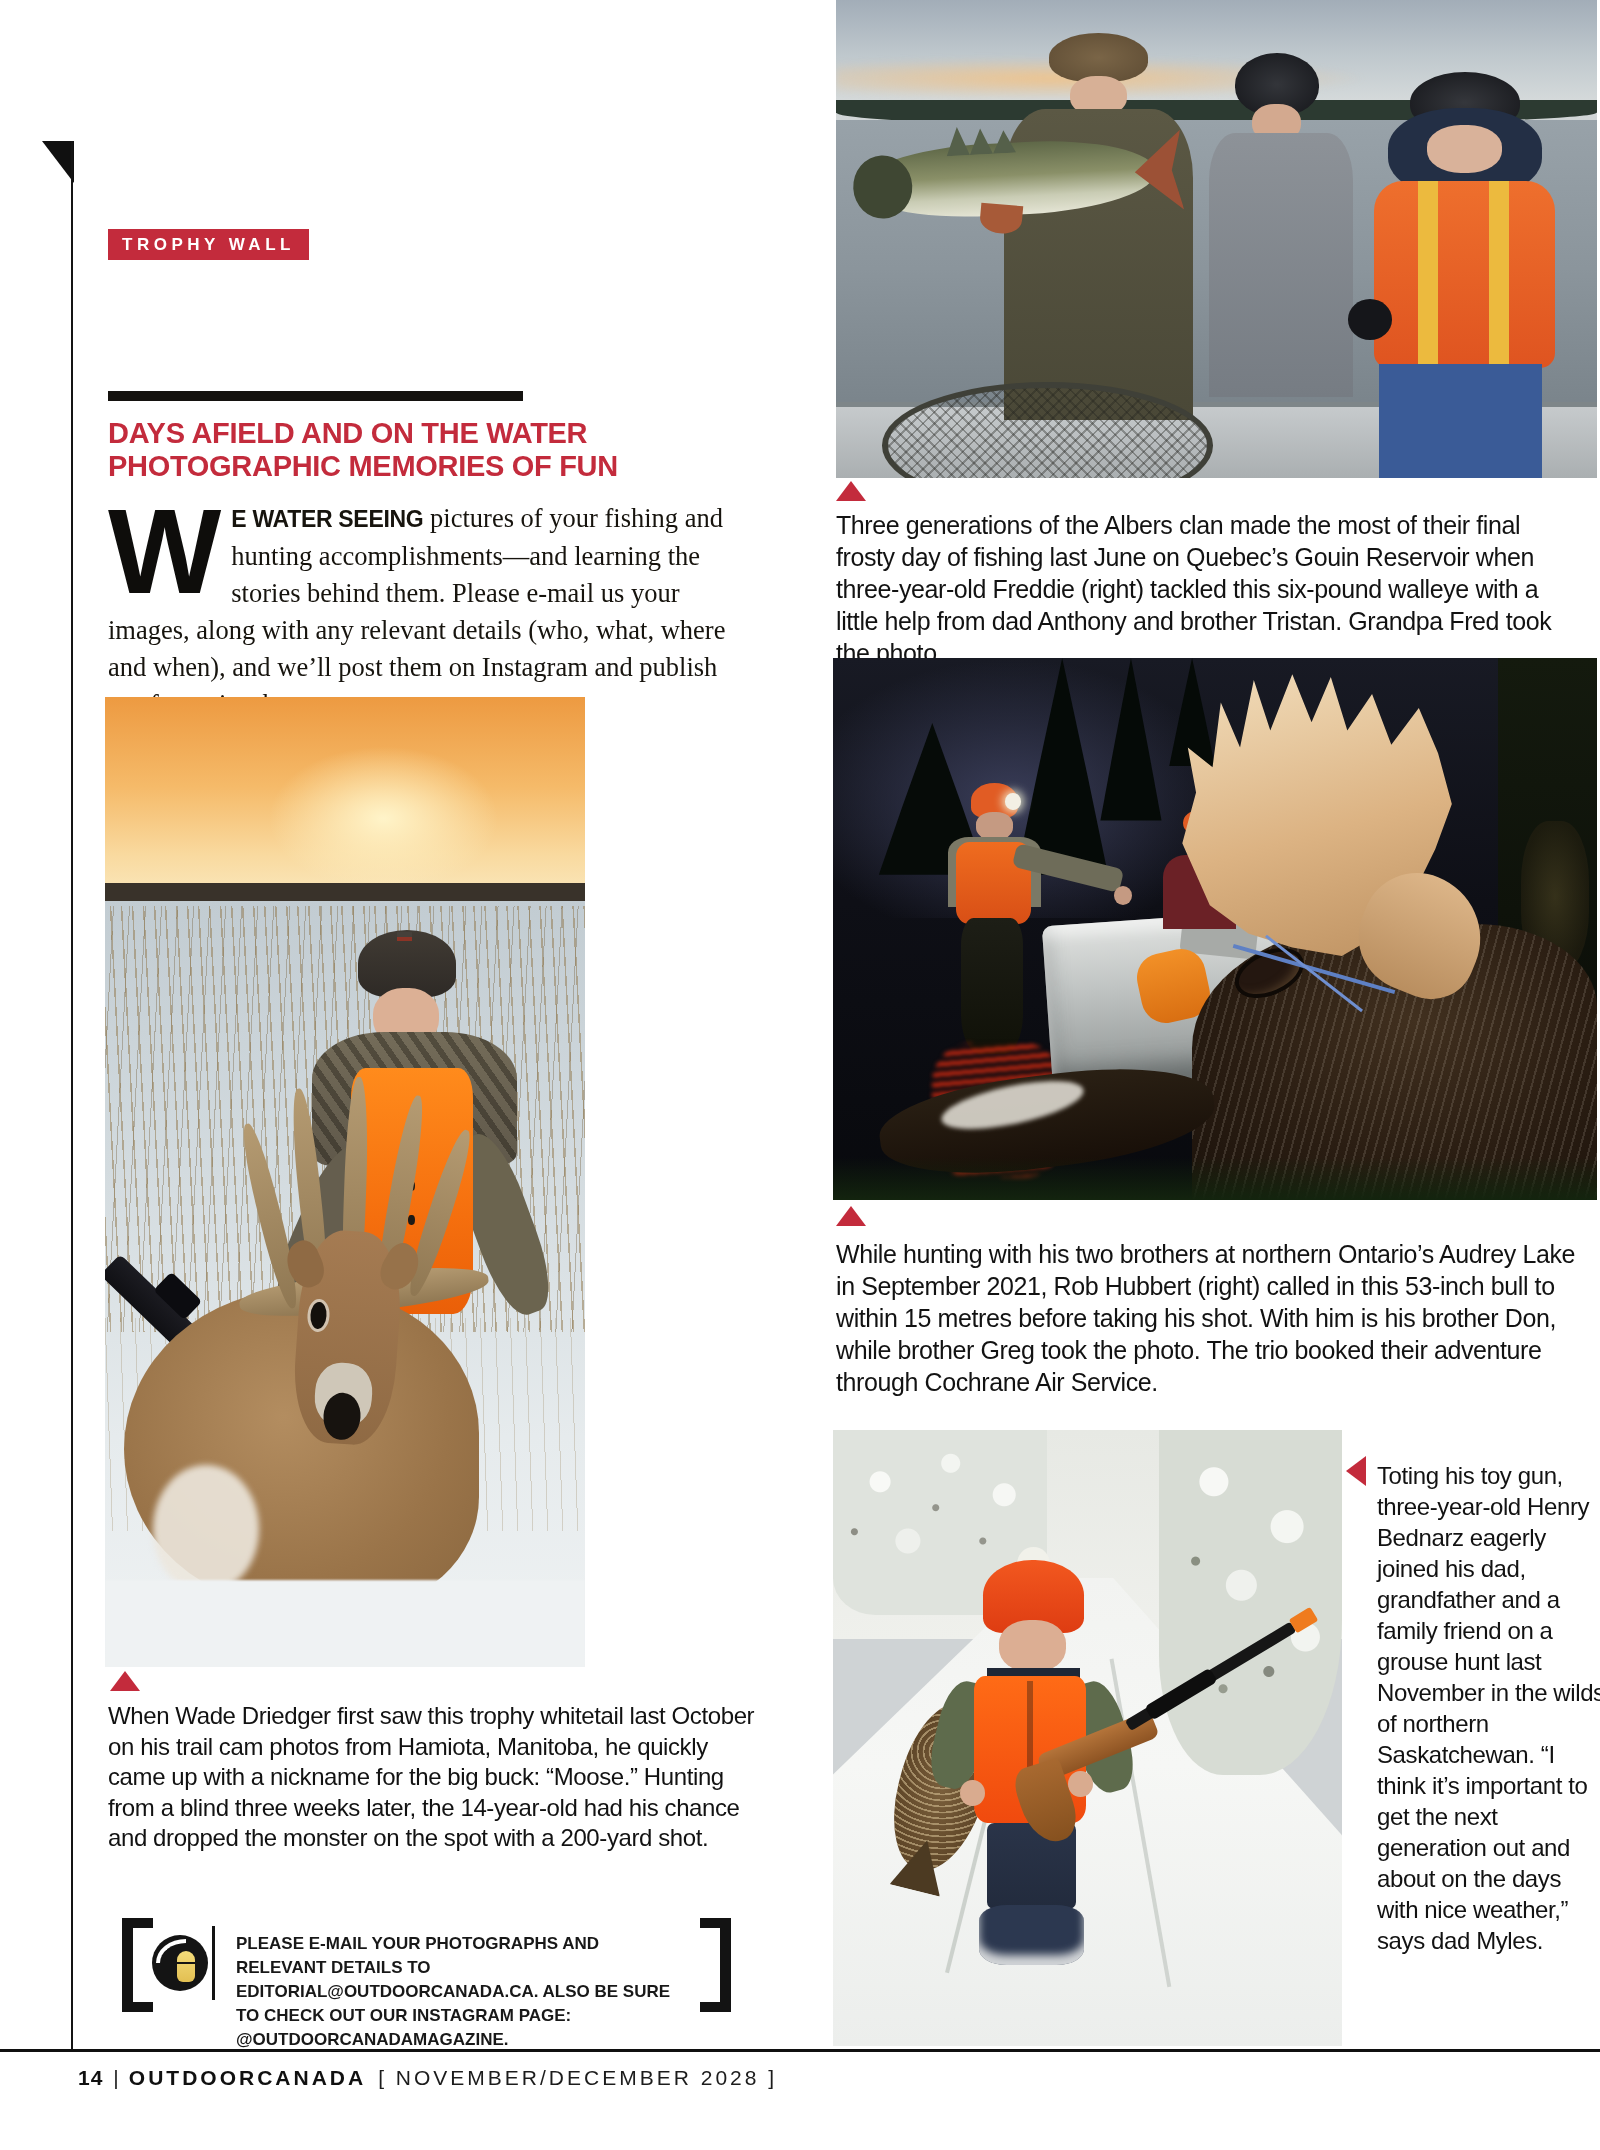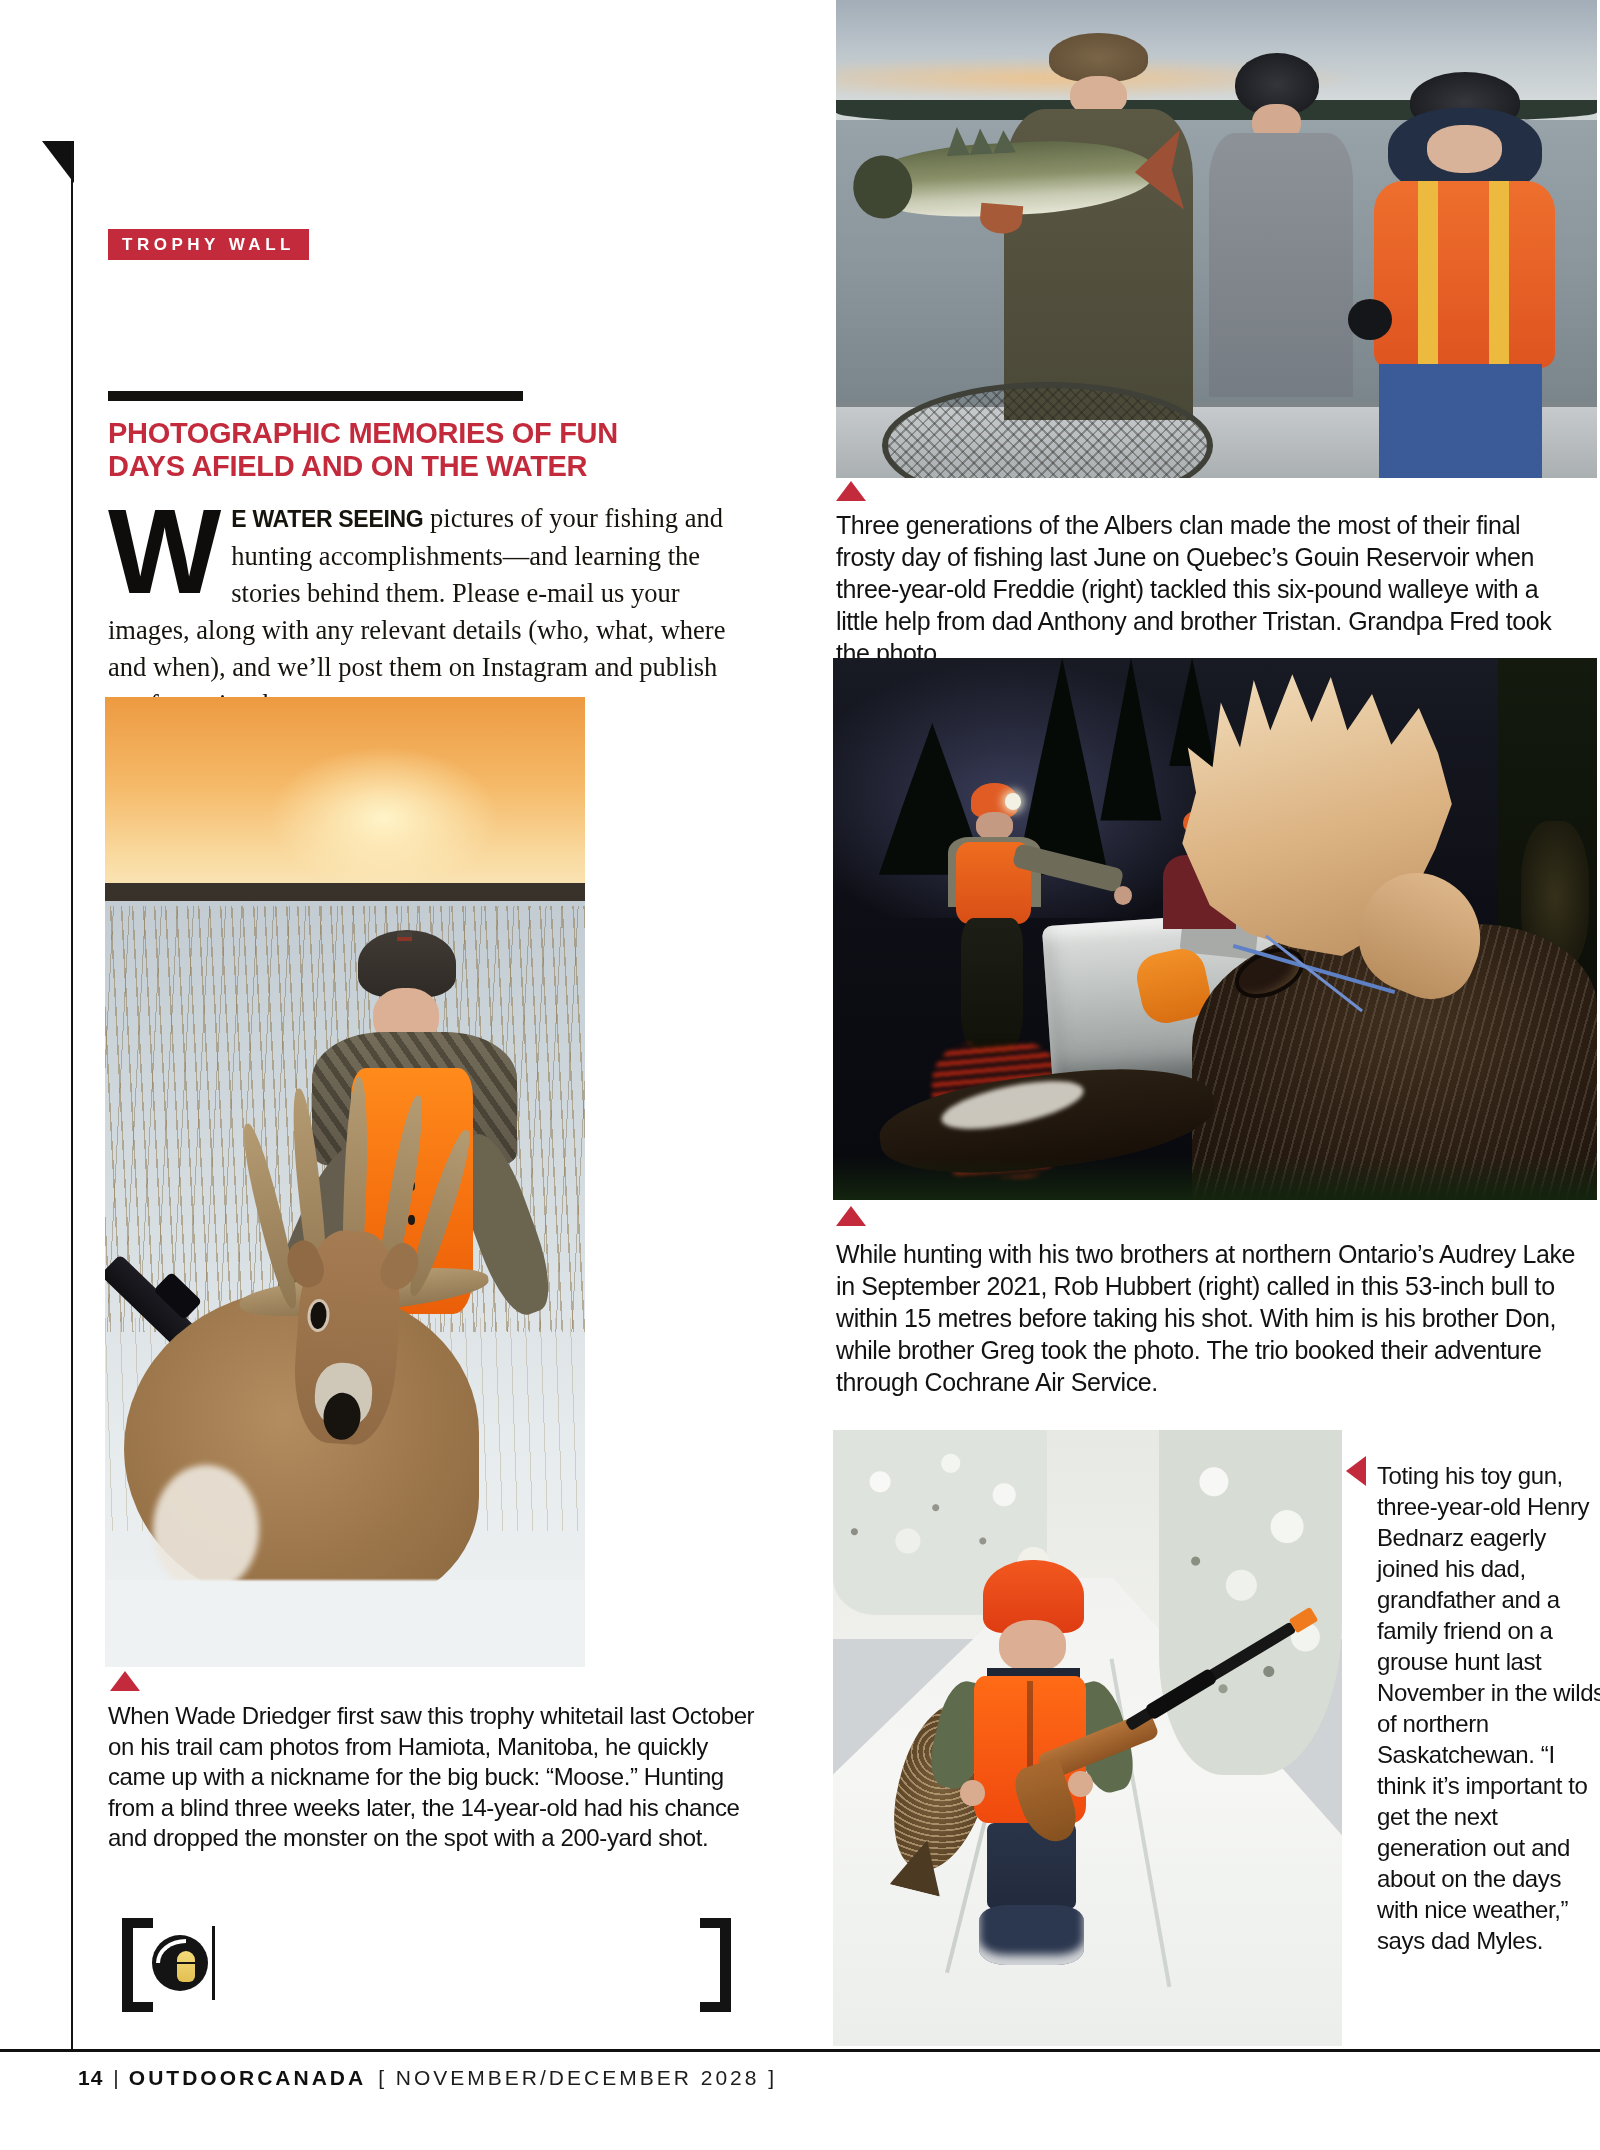--- a/index.html
+++ b/index.html
@@ -230,22 +230,22 @@
 <body>
 
 <div class="page">
 
   <div class="fold"></div>
   <div class="vrule"></div>
 
   <div class="kicker">TROPHY WALL</div>
   <div class="title-rule"></div>
   <div class="subtitle">
+    <div>DAYS AFIELD AND ON THE WATER</div>
     <div>PHOTOGRAPHIC MEMORIES OF FUN</div>
-    <div>DAYS AFIELD AND ON THE WATER</div>
   </div>
 
   <p class="intro">
     <span class="dropcap">W</span><b class="leadin">E WATER SEEING</b><span> pictures of your fishing and hunting accomplishments—and learning the stories behind them. Please e-mail us your images, along with any relevant details (who, what, where and when), and we’ll post them on Instagram and publish our favourites here.</span>
   </p>
 
   <div class="photo ph-deer" aria-label="Teen in blaze orange with trophy whitetail buck in snowy field at sunset">
     <div class="pd-sky"></div>
     <div class="pd-glow"></div>
     <div class="pd-trees"></div>
@@ -291,20 +291,21 @@
   <div class="tri-up tri-deer"></div>
   <p class="caption cap-deer">When Wade Driedger first saw this trophy whitetail last October on his trail cam photos from Hamiota, Manitoba, he quickly came up with a nickname for the big buck: “Moose.” Hunting from a blind three weeks later, the 14-year-old had his chance and dropped the monster on the spot with a 200-yard shot.</p>
 
   <div class="cta-bracket-l"></div>
   <div class="cta-icon">
     <div class="mouse-cord"></div>
     <div class="mouse-body"></div>
     <div class="mouse-line"></div>
   </div>
   <div class="cta-divider"></div>
+  <p class="cta-text">PLEASE E-MAIL YOUR PHOTOGRAPHS AND RELEVANT DETAILS TO EDITORIAL@OUTDOORCANADA.CA. ALSO BE SURE TO CHECK OUT OUR INSTAGRAM PAGE: @OUTDOORCANADAMAGAZINE.</p>
   <div class="cta-bracket-r"></div>
 
   <div class="photo ph-boat" aria-label="Three generations in a boat holding a six-pound walleye">
     <div class="pb-sky"></div>
     <div class="pb-warm"></div>
     <div class="pb-trees"></div>
     <div class="pb-water"></div>
     <div class="pb-hull"></div>
     <div class="pb-man">
       <div class="pb-man-hat"></div>

